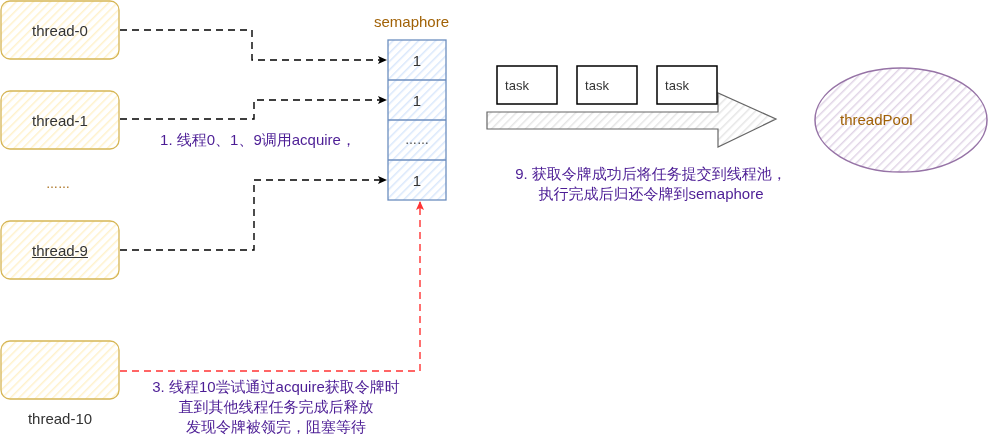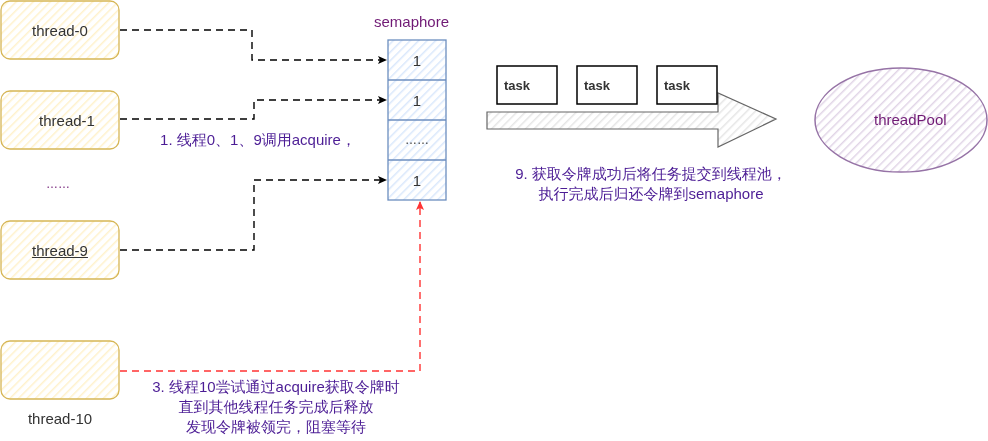--- a/index.html
+++ b/index.html
@@ -1,22 +1,22 @@
 <!DOCTYPE html>
 <html><head>
   <meta charset="utf-8">
   <style>
     html, body { margin: 0; padding: 0; background: #ffffff; }
     body { width: 988px; height: 441px; position: relative; overflow: hidden;
            font-family: "Liberation Sans", "DejaVu Sans", sans-serif; color: #333333; }
     svg.canvas { position: absolute; left: 0; top: 0; }
-    .lbl { position: absolute; font-size: 14px; color: #701a75; white-space: nowrap; text-align: center; line-height: 20px; }
+    .lbl { position: absolute; font-size: 14px; color: #a16207; white-space: nowrap; text-align: center; line-height: 20px; }
     .thread { position: absolute; width: 118px; height: 58px; display: flex; align-items: center; justify-content: center; font-size: 15px; color: #333; }
     .cell { position: absolute; left: 388px; width: 58px; height: 38px; display: flex; align-items: center; justify-content: center; font-size: 15px; color: #333; }
-    .task { position: absolute; width: 38px; height: 36px; display: flex; align-items: center; justify-content: center; font-size: 13px; color: #333; font-weight: bold; }
+    .task { position: absolute; width: 38px; height: 36px; display: flex; align-items: center; justify-content: center; font-size: 13px; color: #333; }
     .note { position: absolute; font-size: 15px; color: #4c1d95; text-align: center; line-height: 20px; white-space: nowrap; }
   </style>
 </head>
 <body>
 
 <svg class="canvas" width="988" height="441" viewBox="0 0 988 441" xmlns="http://www.w3.org/2000/svg">
   <defs>
     <pattern id="hatchY" patternUnits="userSpaceOnUse" width="6" height="6" patternTransform="rotate(45)">
       <rect width="6" height="6" fill="#ffffff"></rect>
       <line x1="0" y1="0" x2="0" y2="6" stroke="#fff2cc" stroke-width="3"></line>
@@ -60,36 +60,36 @@
   <path d="M487,112 L718,112 L718,93 L776,119 L718,147 L718,129 L487,129 Z" fill="url(#hatchG)" stroke="#666" stroke-width="1.2"></path>
 
   <rect x="497" y="66" width="60" height="38" fill="#ffffff" stroke="#000" stroke-width="1.5"></rect>
   <rect x="577" y="66" width="60" height="38" fill="#ffffff" stroke="#000" stroke-width="1.5"></rect>
   <rect x="657" y="66" width="60" height="38" fill="#ffffff" stroke="#000" stroke-width="1.5"></rect>
 
   <ellipse cx="901" cy="120" rx="86" ry="52" fill="url(#hatchP)" stroke="#9673a6" stroke-width="1.5"></ellipse>
 </svg>
 
 <div class="thread" style="left:1px;top:1px;">thread-0</div>
-<div class="thread" style="left:1px;top:91px;margin-left:7px;">thread-1</div>
+<div class="thread" style="left:1px;top:91px;">thread-1</div>
 <div class="lbl" style="left:46px;top:174px;font-size:12px;">……</div>
 <div class="thread" style="left:1px;top:221px;text-decoration:underline;">thread-9</div>
 <div class="thread" style="left:1px;top:341px;margin-top:48px;">thread-10</div>
 
 <div class="lbl" style="left:374px;top:12px;font-size:15px;">semaphore</div>
 <div class="cell" style="top:41px;">1</div>
 <div class="cell" style="top:81px;">1</div>
 <div class="cell" style="top:121px;font-size:12px;">……</div>
 <div class="cell" style="top:161px;">1</div>
 
 <div class="task" style="left:498px;top:67px;">task</div>
 <div class="task" style="left:578px;top:67px;">task</div>
 <div class="task" style="left:658px;top:67px;">task</div>
 
-<div class="lbl" style="left:874px;top:110px;font-size:15px;">threadPool</div>
+<div class="lbl" style="left:840px;top:110px;font-size:15px;">threadPool</div>
 
 <div class="note" style="left:150px;top:130px;width:216px;">
   <div>1. 线程0、1、9调用acquire，</div>
 </div>
 <div class="note" style="left:494px;top:164px;width:314px;">
   <div>9. 获取令牌成功后将任务提交到线程池，</div>
   <div>执行完成后归还令牌到semaphore</div>
 </div>
 <div class="note" style="left:134px;top:377px;width:284px;">
   <div>3. 线程10尝试通过acquire获取令牌时</div>

